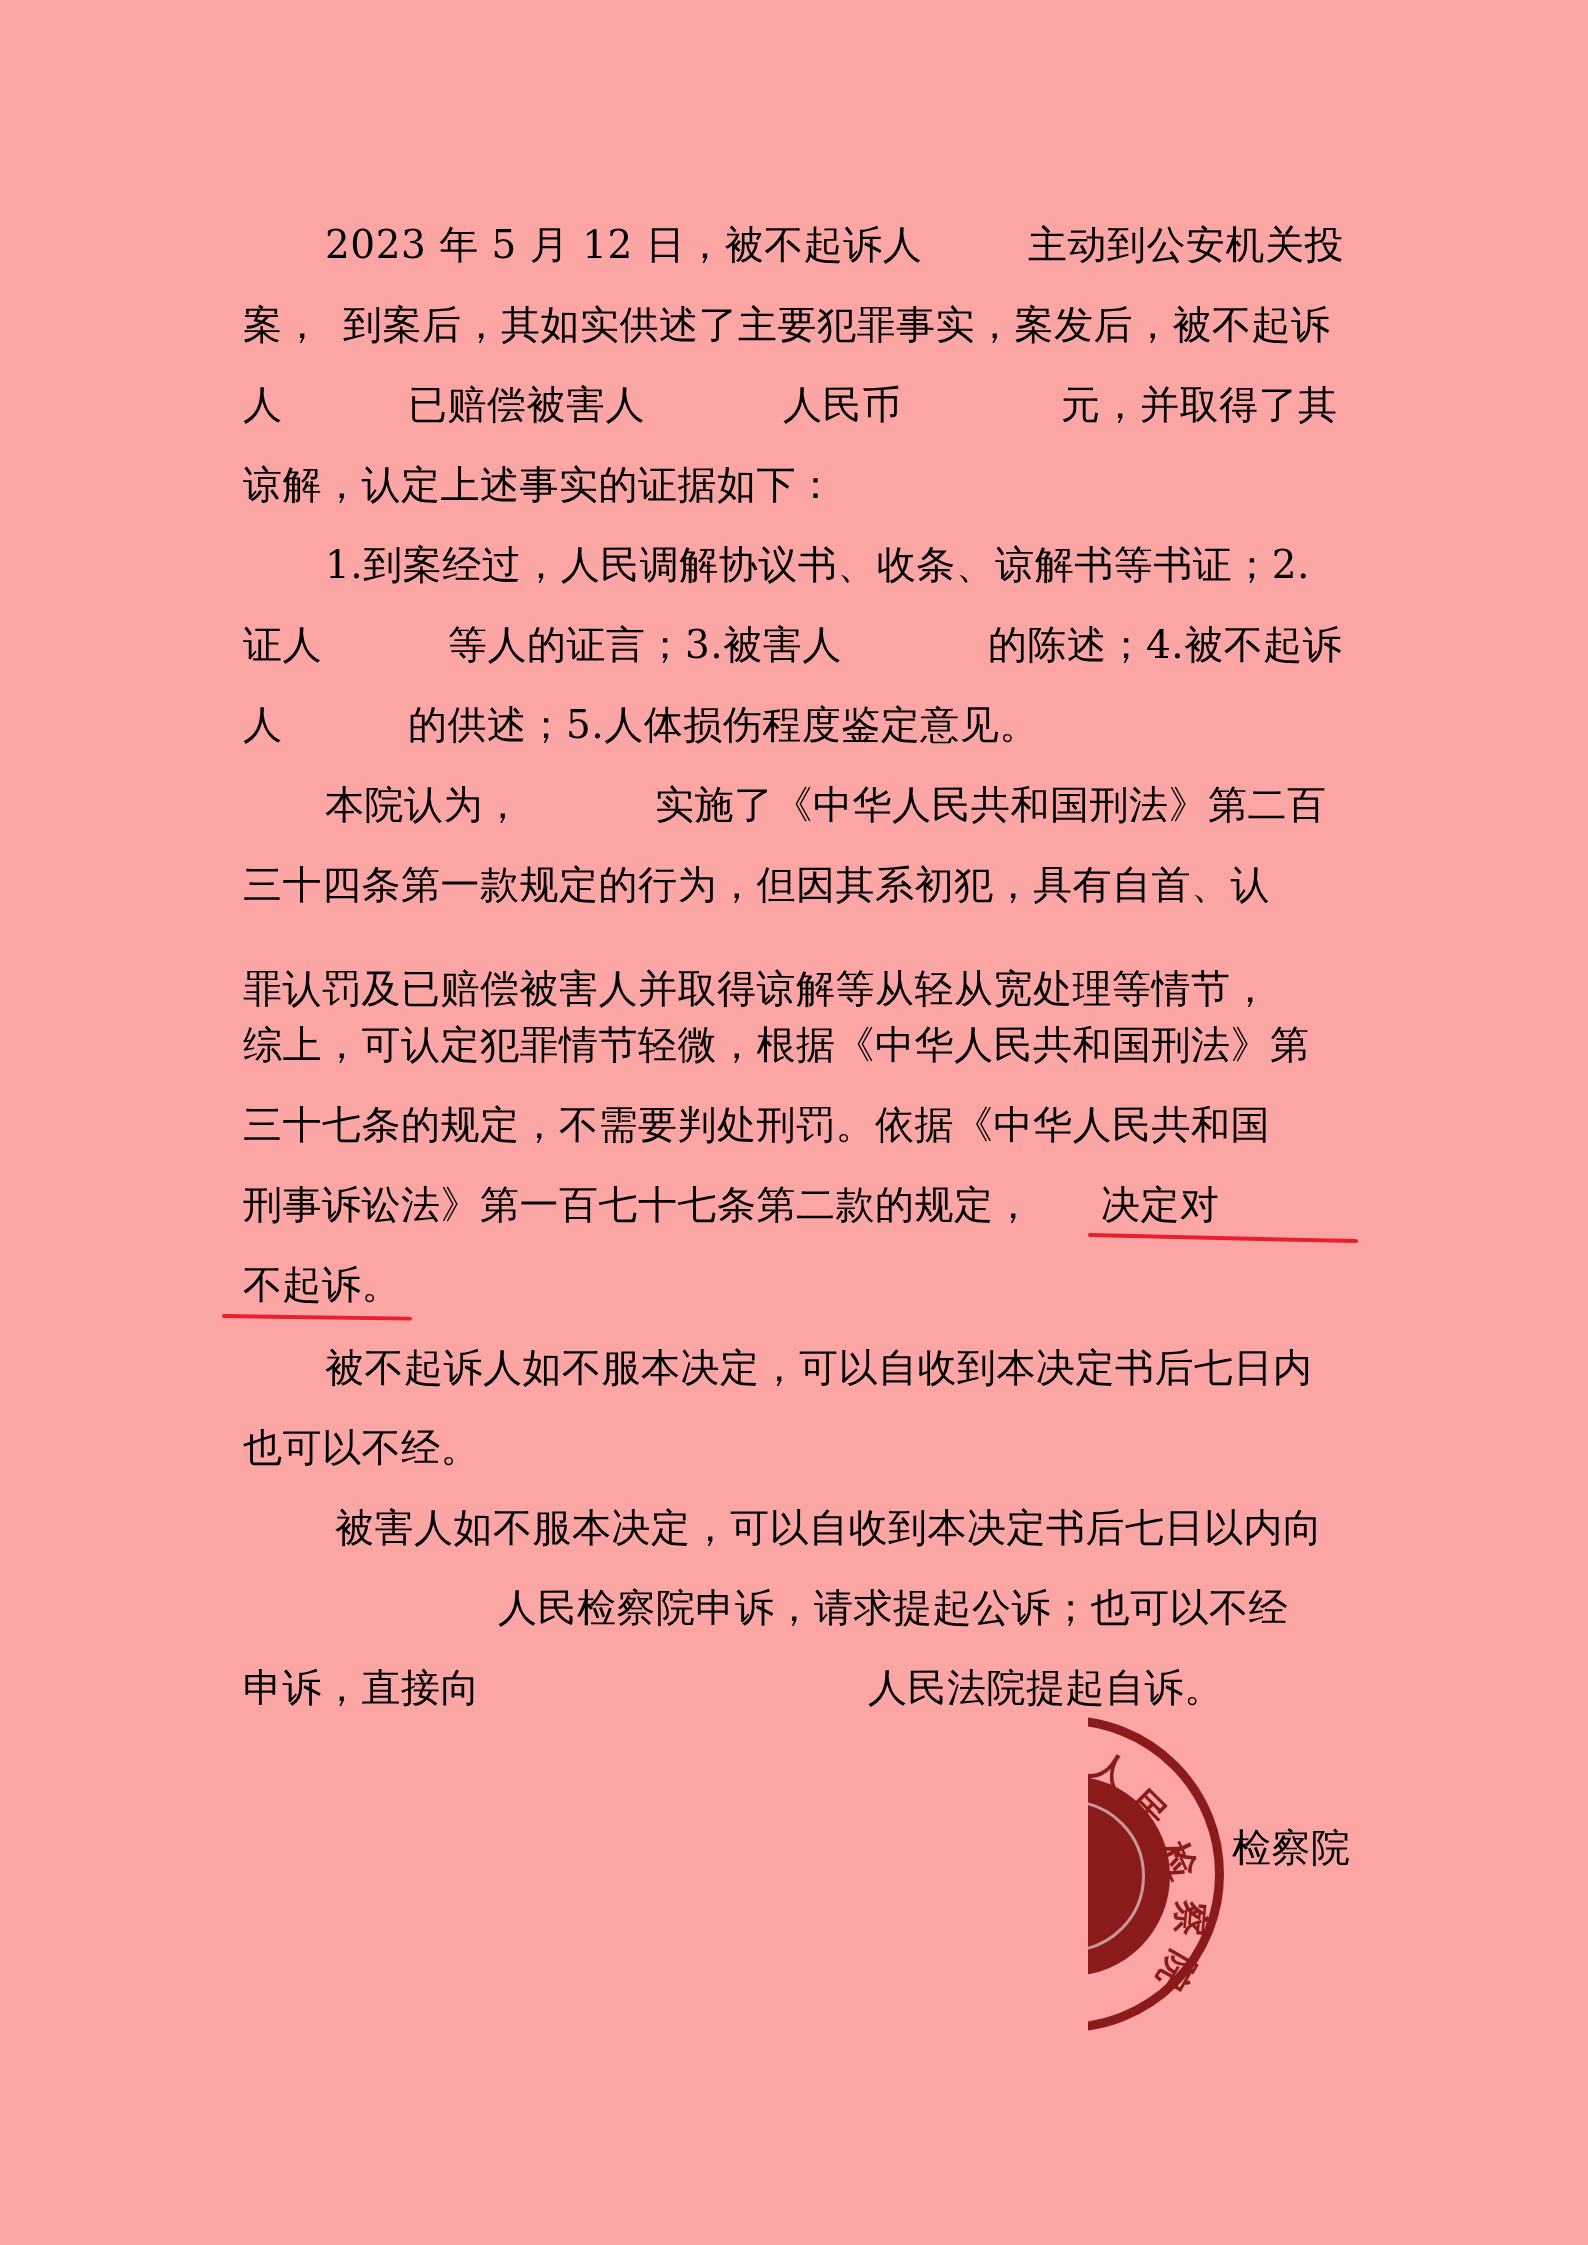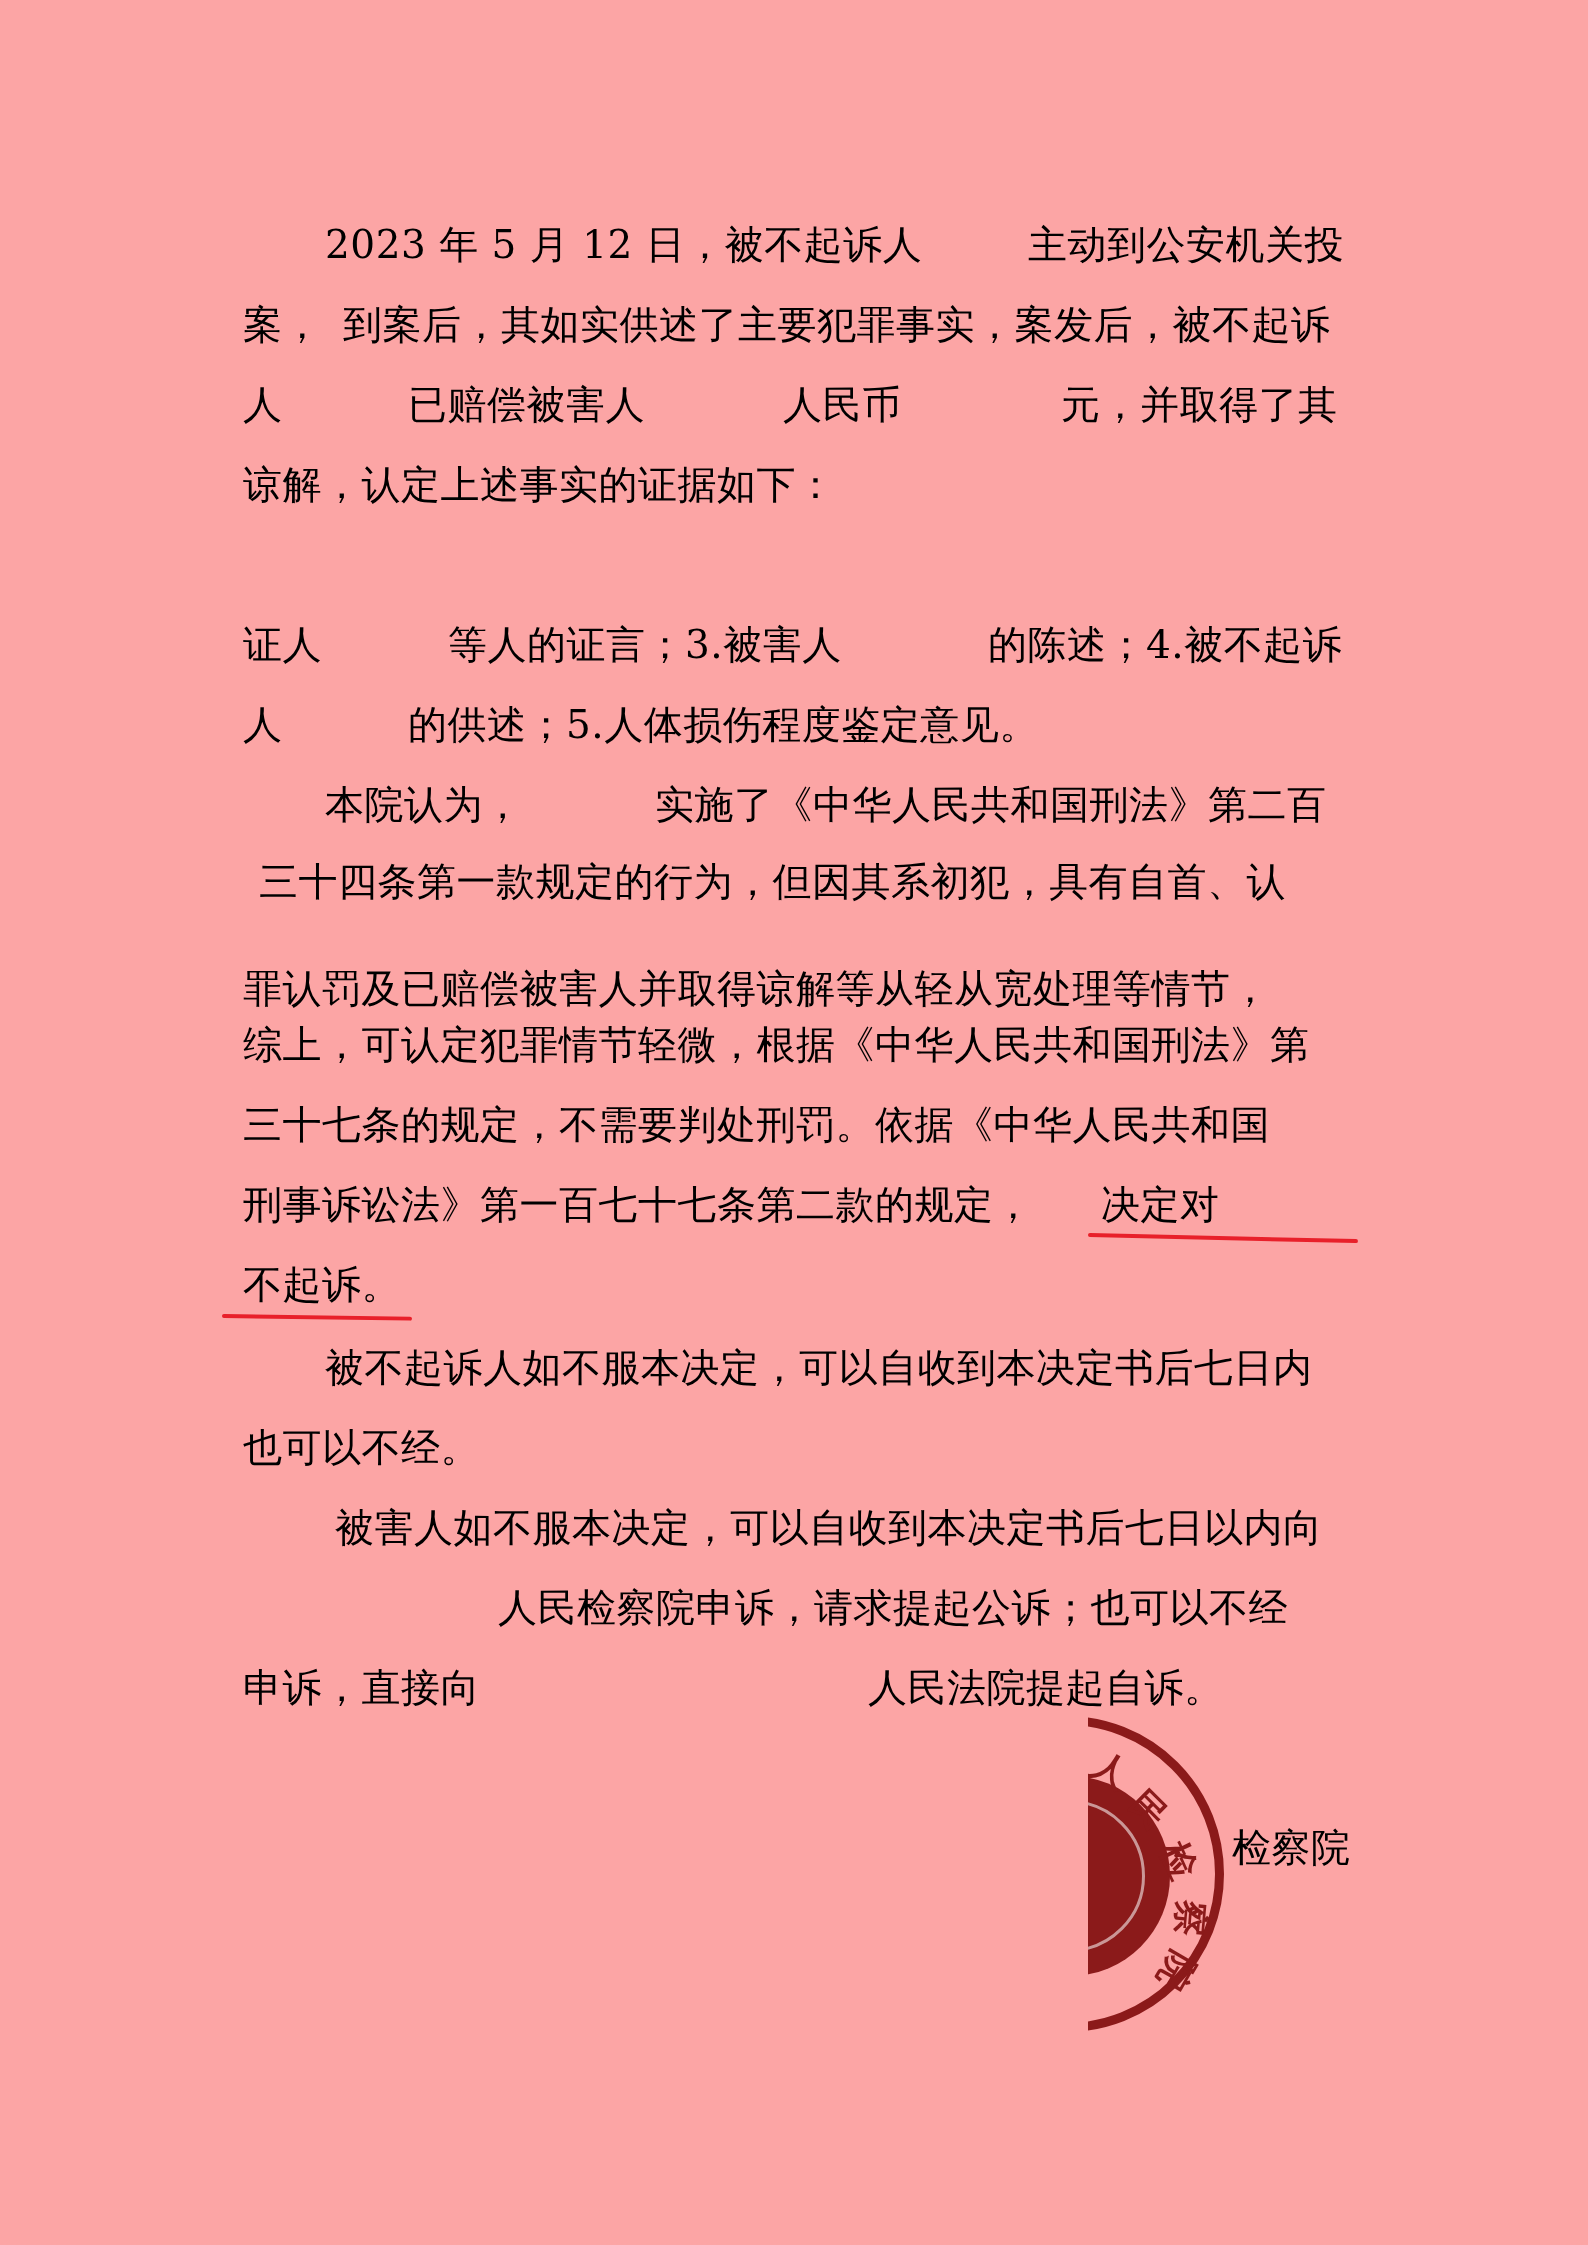--- a/index.html
+++ b/index.html
@@ -32,36 +32,39 @@
   <div class="line" style="top:382px; left:243px; width:1110px;">
     <span class="seg" style="left:0px;">人</span>
     <span class="seg" style="left:165px;">已赔偿被害人</span>
     <span class="seg" style="left:540px;">人民币</span>
     <span class="seg" style="left:818px;">元，并取得了其</span>
   </div>
   <div class="line" style="top:462px; left:243px; width:1110px;">
     <span class="seg" style="left:0px;">谅解，认定上述事实的证据如下：</span>
   </div>
 
+  <div class="line" style="top:542px; left:243px; width:1110px;">
+    <span class="seg" style="left:82px;">1.到案经过，人民调解协议书、收条、谅解书等书证；2.</span>
+  </div>
   <div class="line" style="top:622px; left:243px; width:1110px;">
     <span class="seg" style="left:0px;">证人</span>
     <span class="seg" style="left:205px;">等人的证言；3.被害人</span>
     <span class="seg" style="left:745px;">的陈述；4.被不起诉</span>
   </div>
   <div class="line" style="top:702px; left:243px; width:1110px;">
     <span class="seg" style="left:0px;">人</span>
     <span class="seg" style="left:165px;">的供述；5.人体损伤程度鉴定意见。</span>
   </div>
 
   <div class="line" style="top:782px; left:243px; width:1110px;">
     <span class="seg" style="left:82px;">本院认为，</span>
     <span class="seg" style="left:412px;">实施了《中华人民共和国刑法》第二百</span>
   </div>
   <div class="line" style="top:862px; left:243px; width:1110px;">
-    <span class="seg" style="left:16px;font-family:Liberation Mono, monospace;">三十四条第一款规定的行为，但因其系初犯，具有自首、认</span>
+    <span class="seg" style="left:0px;">三十四条第一款规定的行为，但因其系初犯，具有自首、认</span>
   </div>
   <div class="line" style="top:942px; left:243px; width:1110px;margin-top:24px;">
     <span class="seg" style="left:0px;">罪认罚及已赔偿被害人并取得谅解等从轻从宽处理等情节，</span>
   </div>
   <div class="line" style="top:1022px; left:243px; width:1110px;">
     <span class="seg" style="left:0px;">综上，可认定犯罪情节轻微，根据《中华人民共和国刑法》第</span>
   </div>
   <div class="line" style="top:1102px; left:243px; width:1110px;">
     <span class="seg" style="left:0px;">三十七条的规定，不需要判处刑罚。依据《中华人民共和国</span>
   </div>

